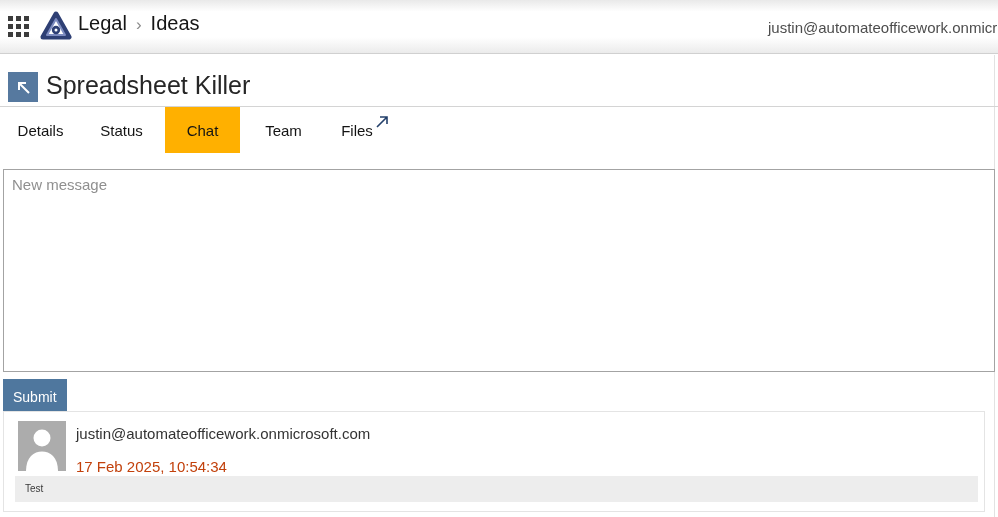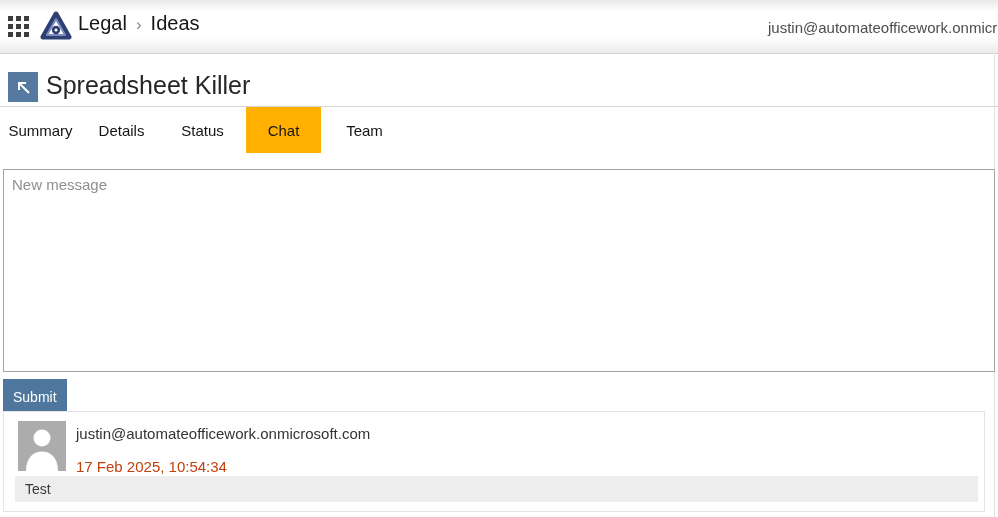--- a/index.html
+++ b/index.html
@@ -81,21 +81,21 @@
   
   .msg-card {
     position: absolute; left: 3px; top: 411px; width: 982px; height: 101px;
     border: 1px solid #e4e4e4; background: #fff;
   }
   .avatar { position: absolute; left: 14px; top: 9px; width: 48px; height: 50px; background: #acacac; overflow: hidden; }
   .msg-author { position: absolute; left: 72px; top: 13px; font-size: 15px; color: #333; white-space: nowrap; }
   .msg-time { position: absolute; left: 72px; top: 46px; font-size: 15px; color: #c2410c; white-space: nowrap; }
   .msg-body {
     position: absolute; left: 11px; top: 64px; width: 963px; height: 26px;
-    background: #ededed; font-size: 14px; color: #3a3a3a;
+    background: #ededed; font-size: 10px; color: #3a3a3a;
     line-height: 26px; padding-left: 10px;
   }
 </style>
 </head>
 <body>
 
 <div class="header">
   <div class="waffle">
     <span></span>
       <span></span>
@@ -124,34 +124,37 @@
 <div class="back-btn">
   <svg width="20" height="20" viewBox="0 0 20 20">
     <path d="M16 16 L6 6 M6 13 V6 H13" fill="none" stroke="#ffffff" stroke-width="2"></path>
   </svg>
 </div>
 <div class="page-title">Spreadsheet Killer</div>
 <div class="title-divider"></div>
 
 <div class="tabbar">
   <div class="tab">
-      <span>Summary</span>
-    </div>
-  <div class="tab">
       <span>Details</span>
     </div>
   <div class="tab">
       <span>Status</span>
     </div>
   <div class="tab active">
       <span>Chat</span>
     </div>
   <div class="tab">
       <span>Team</span>
     </div>
+  <div class="tab">
+    <span>Files</span>
+    <svg class="ext-arrow" width="15" height="15" viewBox="0 0 15 15">
+      <path d="M2 13 L12 3 M5 3 H12 V10" fill="none" stroke="#23406b" stroke-width="1.6"></path>
+    </svg>
+  </div>
 </div>
 
 <textarea class="message-box" placeholder="New message" style=""></textarea>
 <button class="submit-btn">Submit</button>
 
 <div class="msg-card">
   <div class="avatar">
     <svg width="48" height="50" viewBox="0 0 48 50">
       <circle cx="24" cy="17" r="8.5" fill="#ffffff"></circle>
       <path d="M8 50 C8 36 16 30.5 24 30.5 C32 30.5 40 36 40 50 Z" fill="#ffffff"></path>

